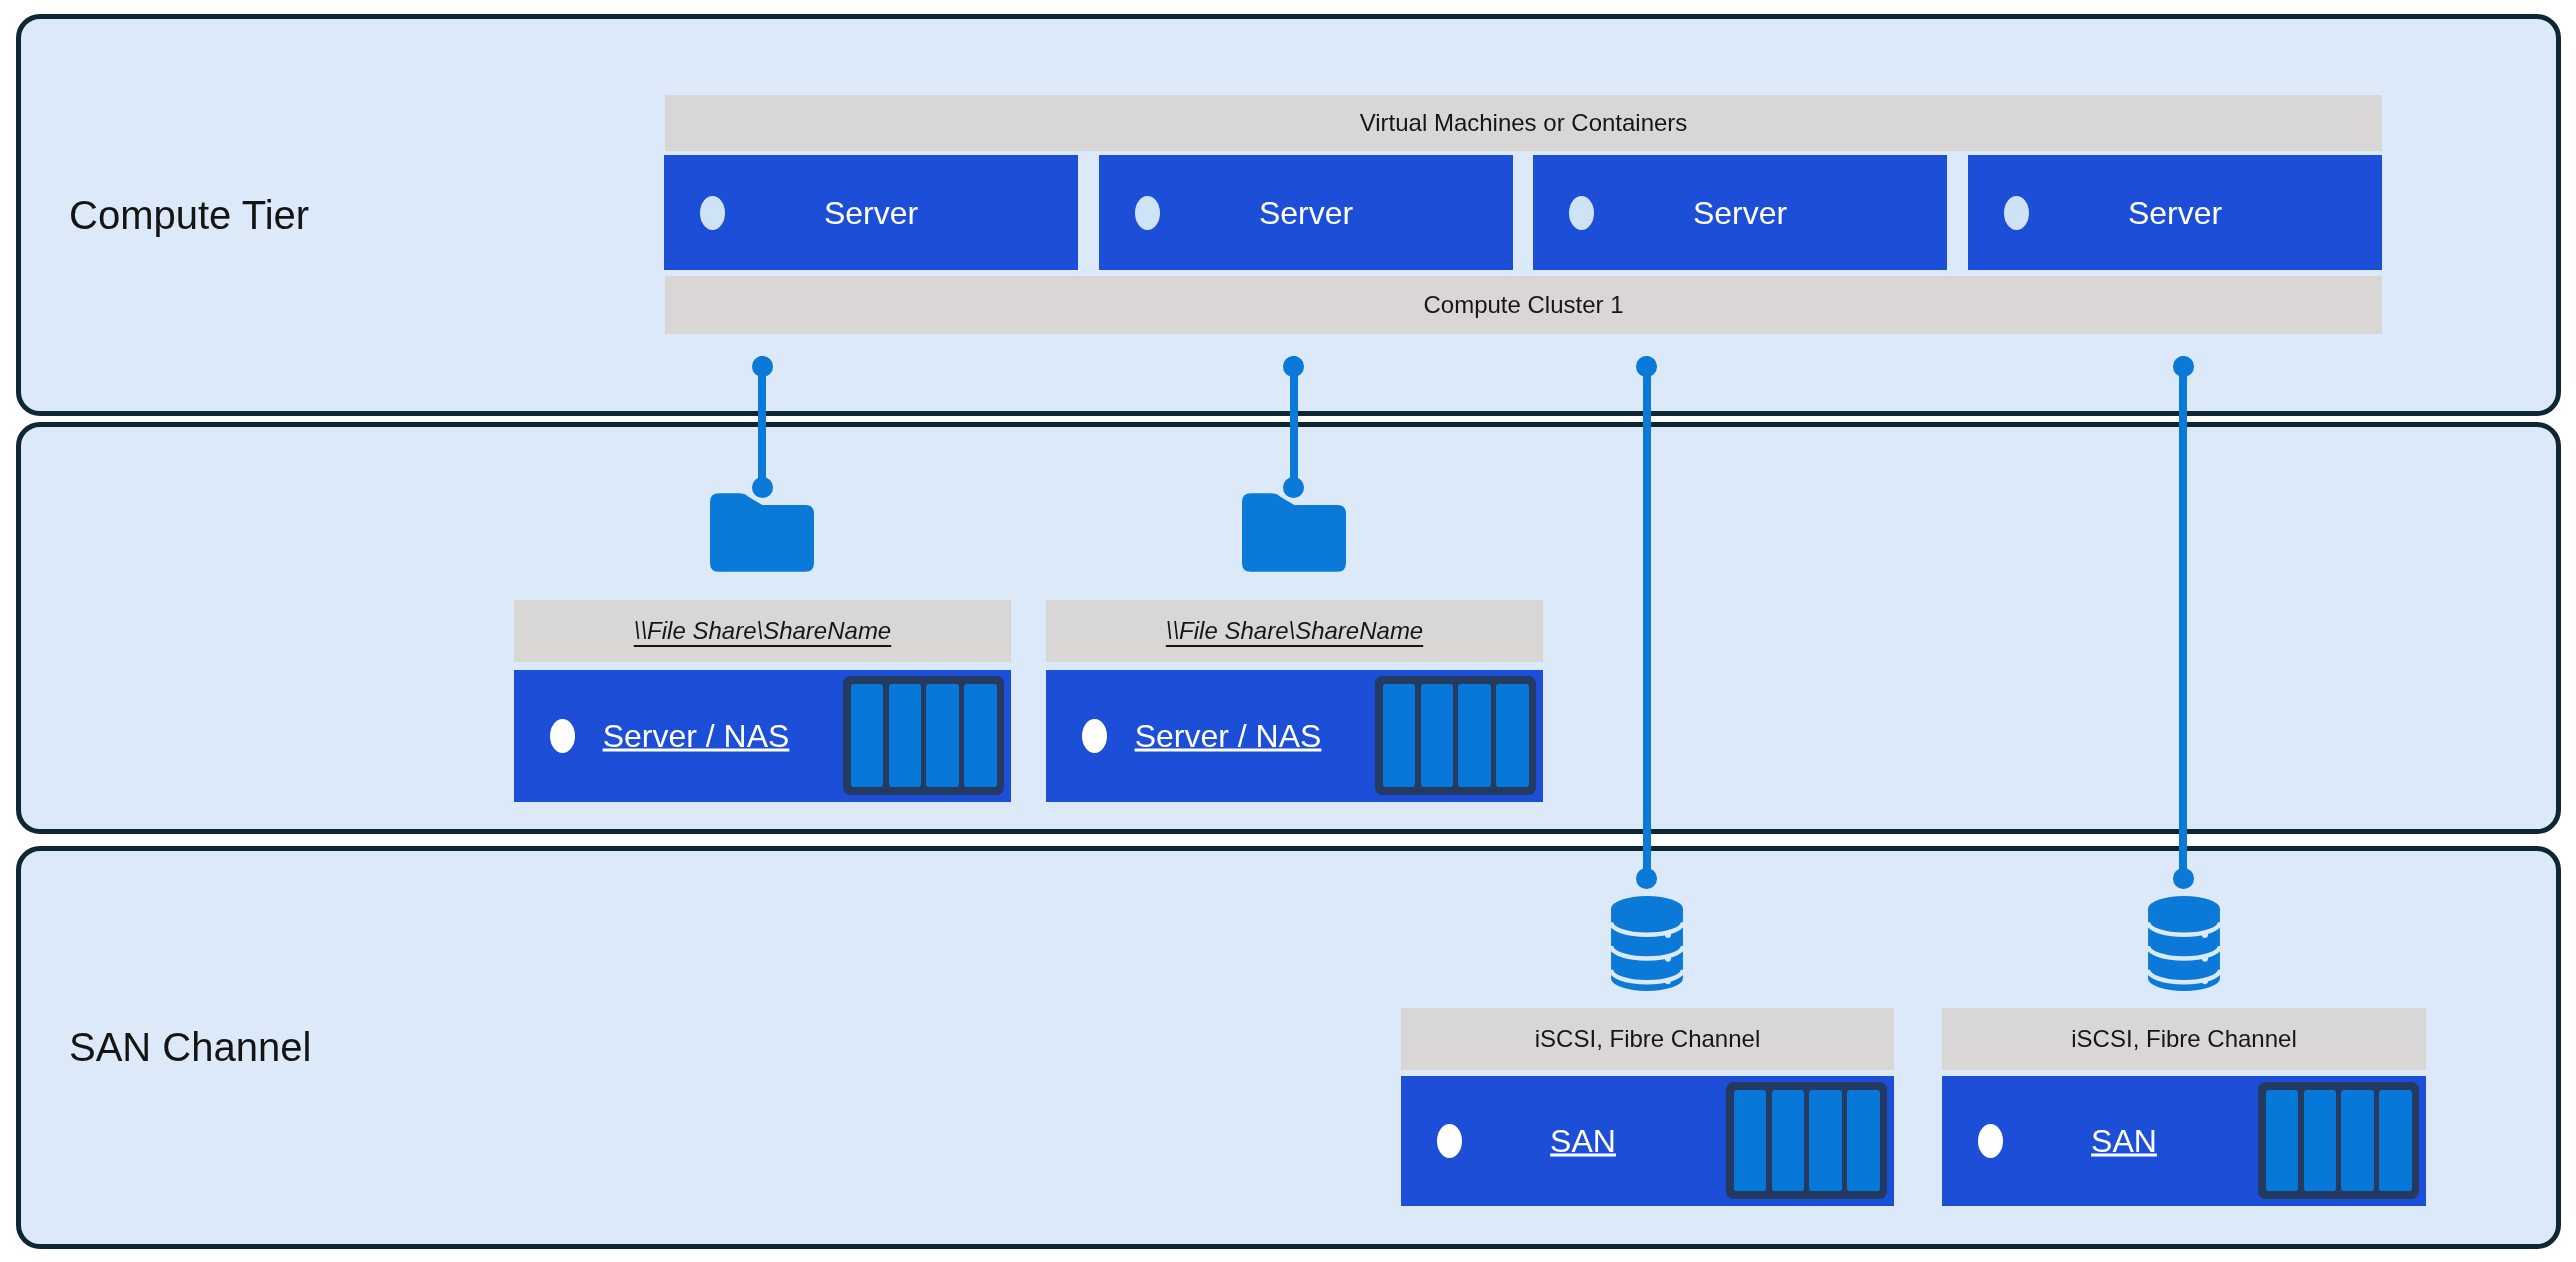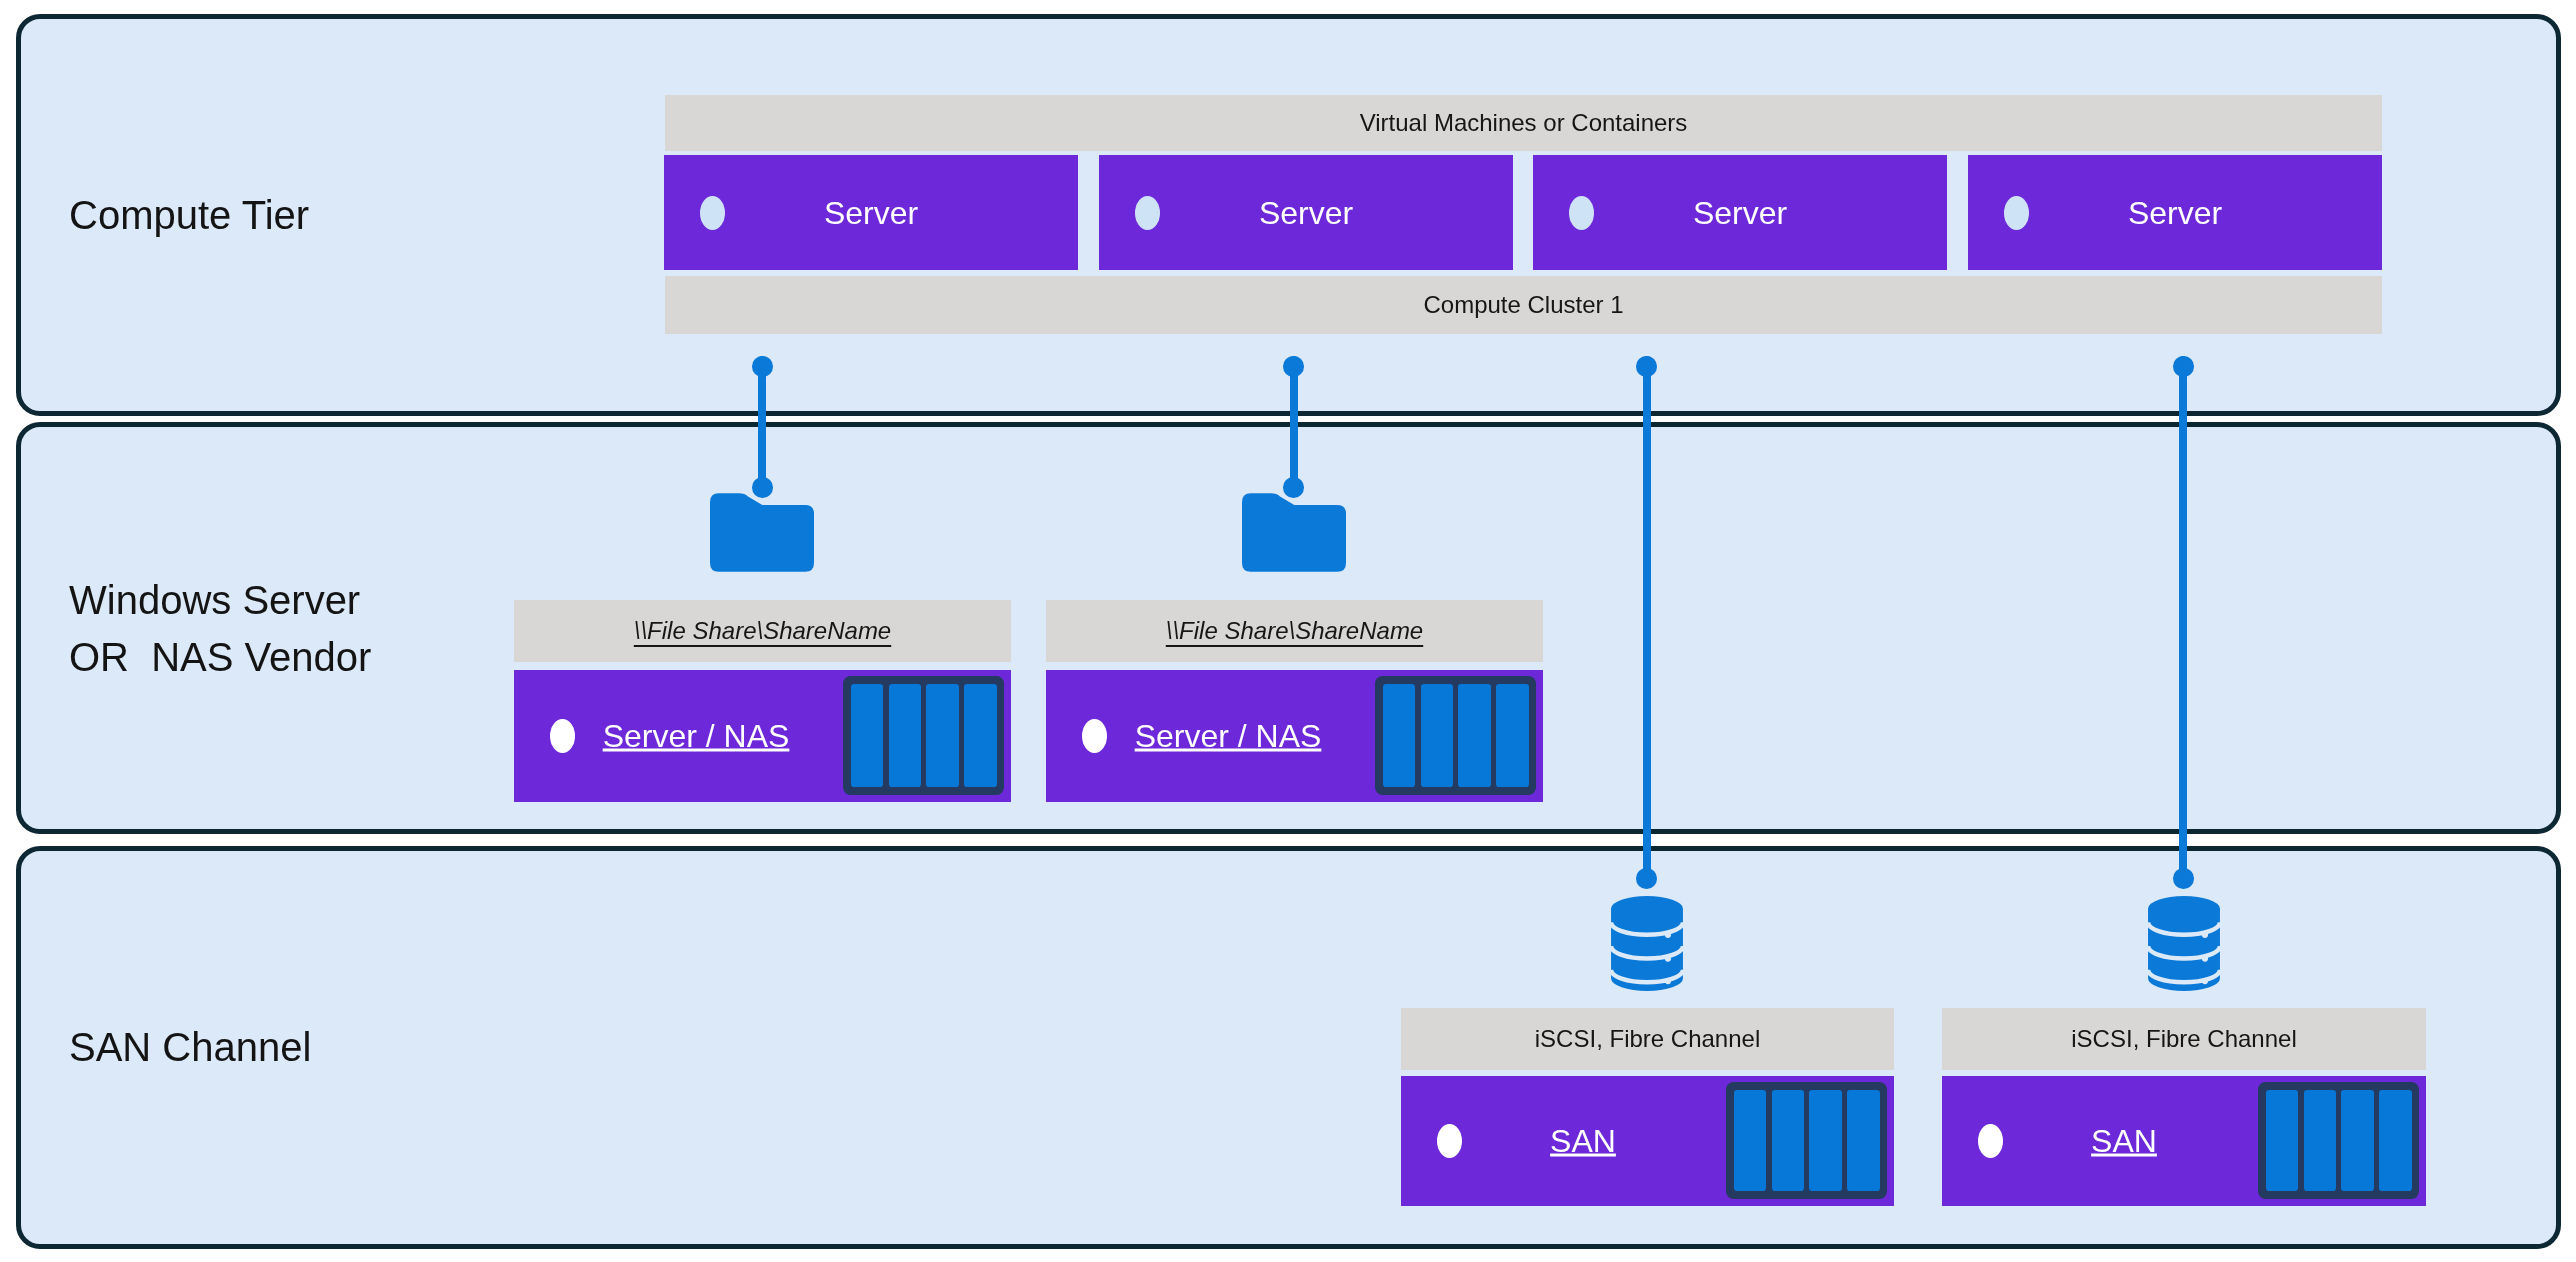--- a/index.html
+++ b/index.html
@@ -18,21 +18,21 @@
   .tier-label{
     position:absolute;left:69px;transform:translateY(-50%);
     font-size:40px;color:#141414;white-space:pre-wrap;line-height:1.42;
     z-index:3;
   }
   .gray-bar{
     position:absolute;background:#d9d7d5;display:flex;align-items:center;justify-content:center;
     font-size:24px;color:#161616;z-index:2;
   }
   .dark-box{
-    position:absolute;background:#6d28d9;z-index:2;
+    position:absolute;background:#1d4ed8;z-index:2;
   }
   .led{
     position:absolute;left:36px;top:50%;transform:translateY(-50%);
     width:25px;height:34px;border-radius:50%;
   }
   .led-blue{background:#cfe3f7;}
   .led-white{background:#ffffff;}
   .box-label{
     position:absolute;left:0;right:0;top:50%;transform:translateY(-50%);
     text-align:center;font-size:32px;color:#ffffff;white-space:pre;
@@ -55,22 +55,20 @@
 </head>
 <body>
 
 <div class="canvas">
 
   <div class="panel" id="panel-compute"></div>
   <div class="panel" id="panel-file"></div>
   <div class="panel" id="panel-san"></div>
 
   <div class="tier-label" style="top:215px">Compute Tier</div>
-  <div class="tier-label" style="top:629px">Windows Server
-OR  NAS Vendor</div>
   <div class="tier-label" style="top:1047px">SAN Channel</div>
 
   <div class="gray-bar" style="left:665px;top:95px;width:1717px;height:56px">
     <span>Virtual Machines or Containers</span>
   </div>
 
   <div class="dark-box" style="left:664px;top:155px;width:414px;height:115px">
     <span class="led led-blue"></span>
     <span class="box-label">Server</span>
   </div>

